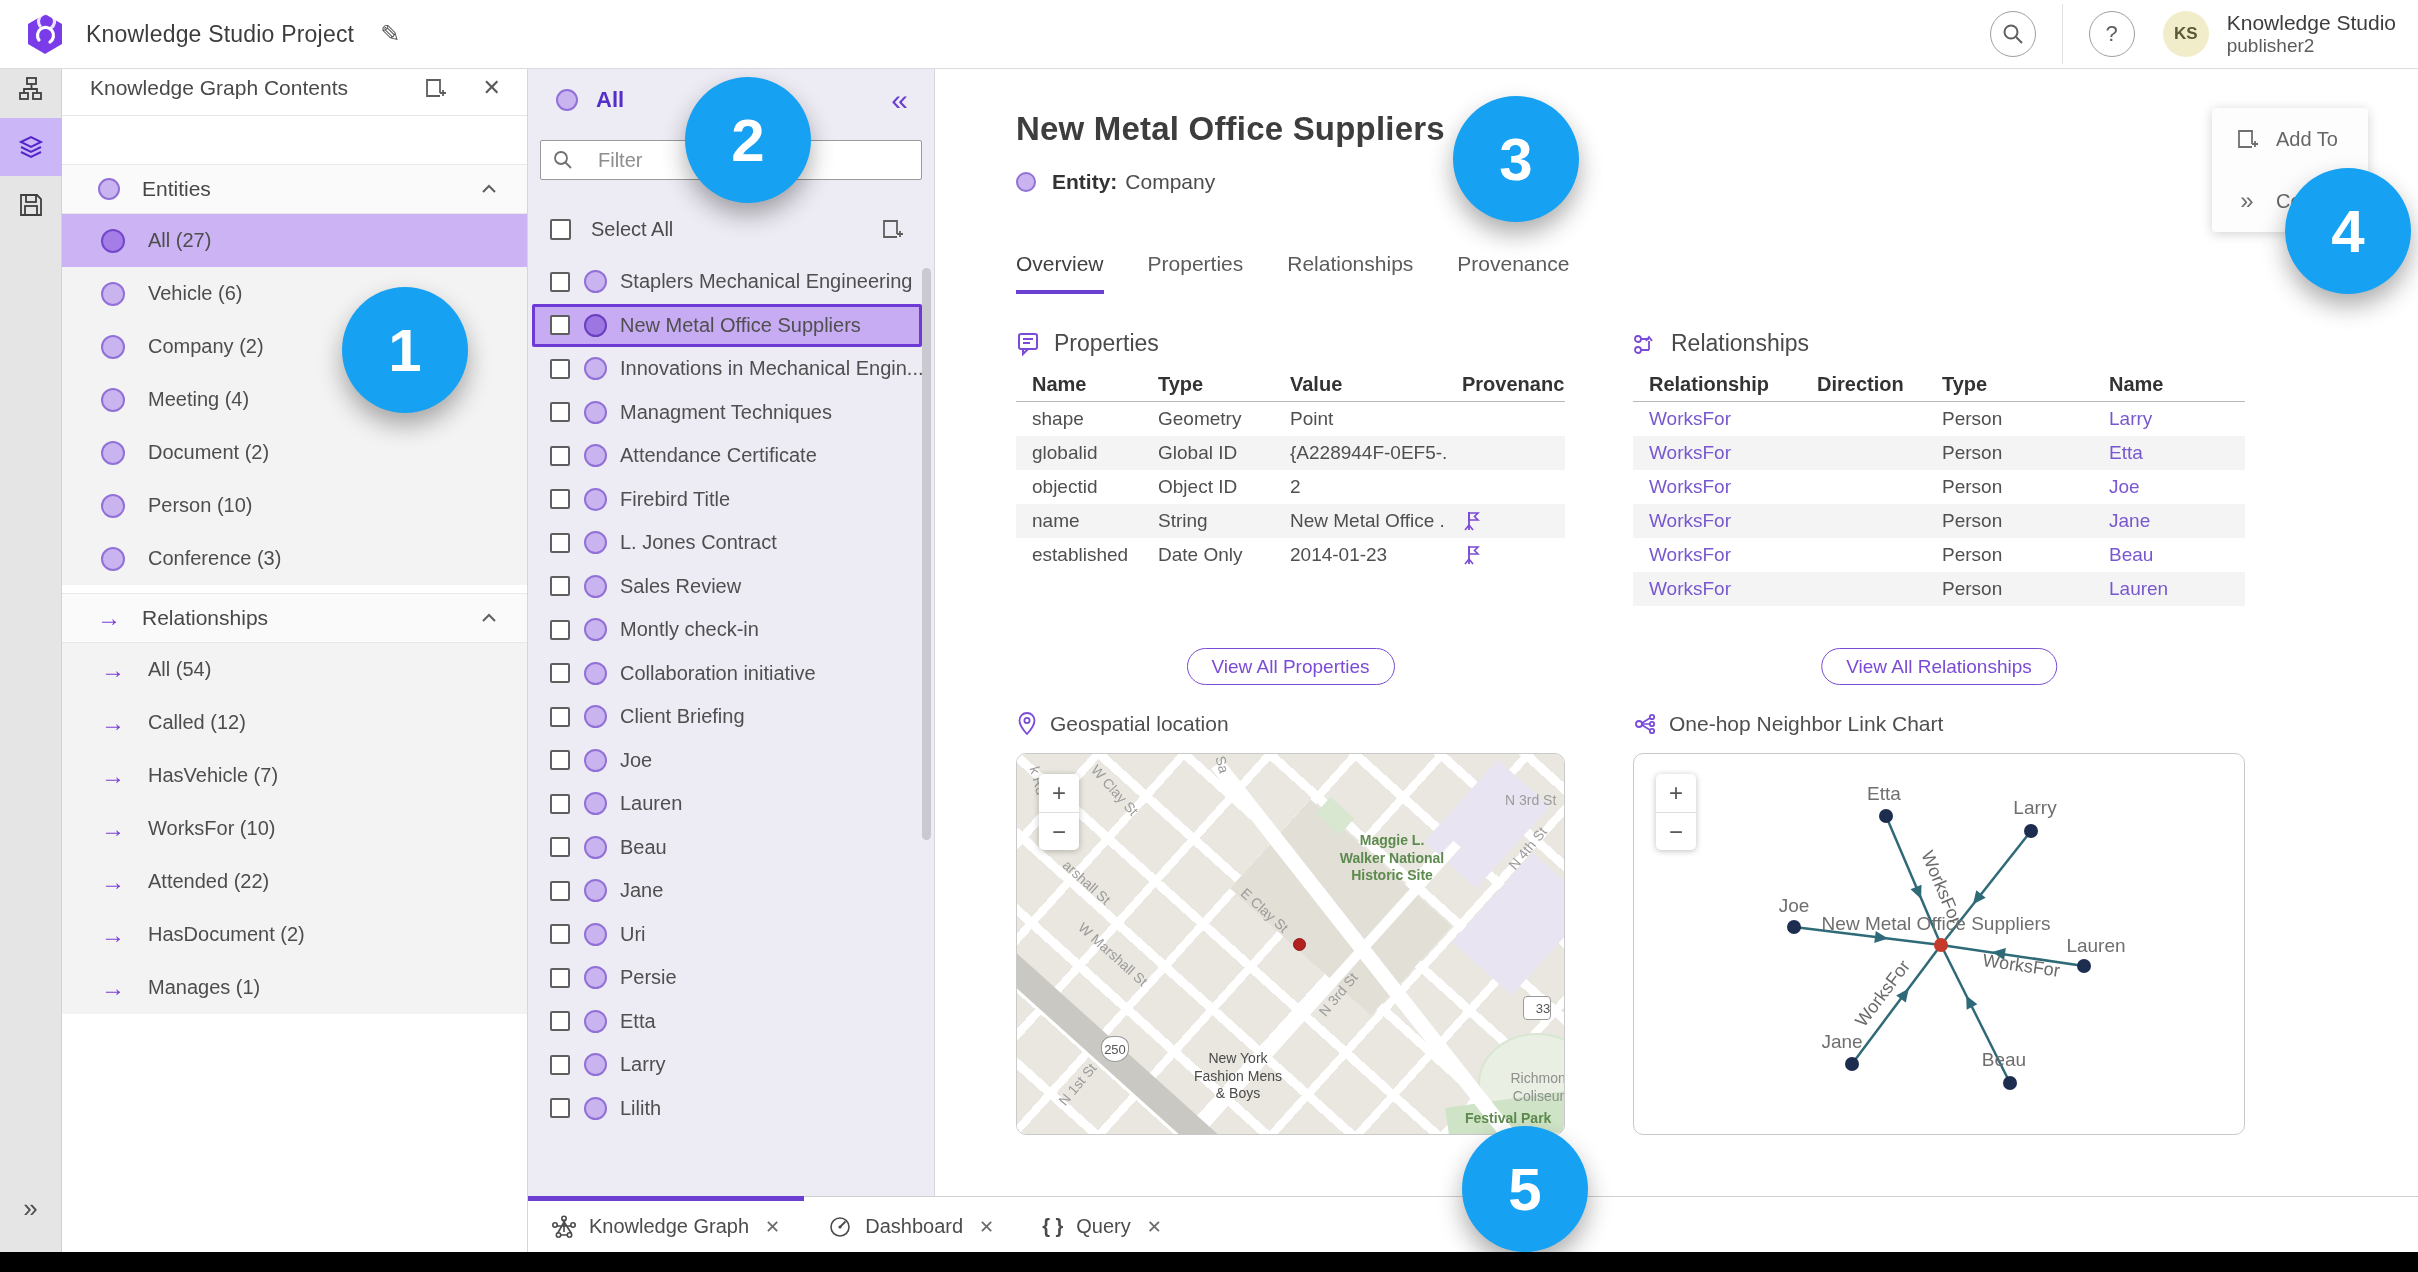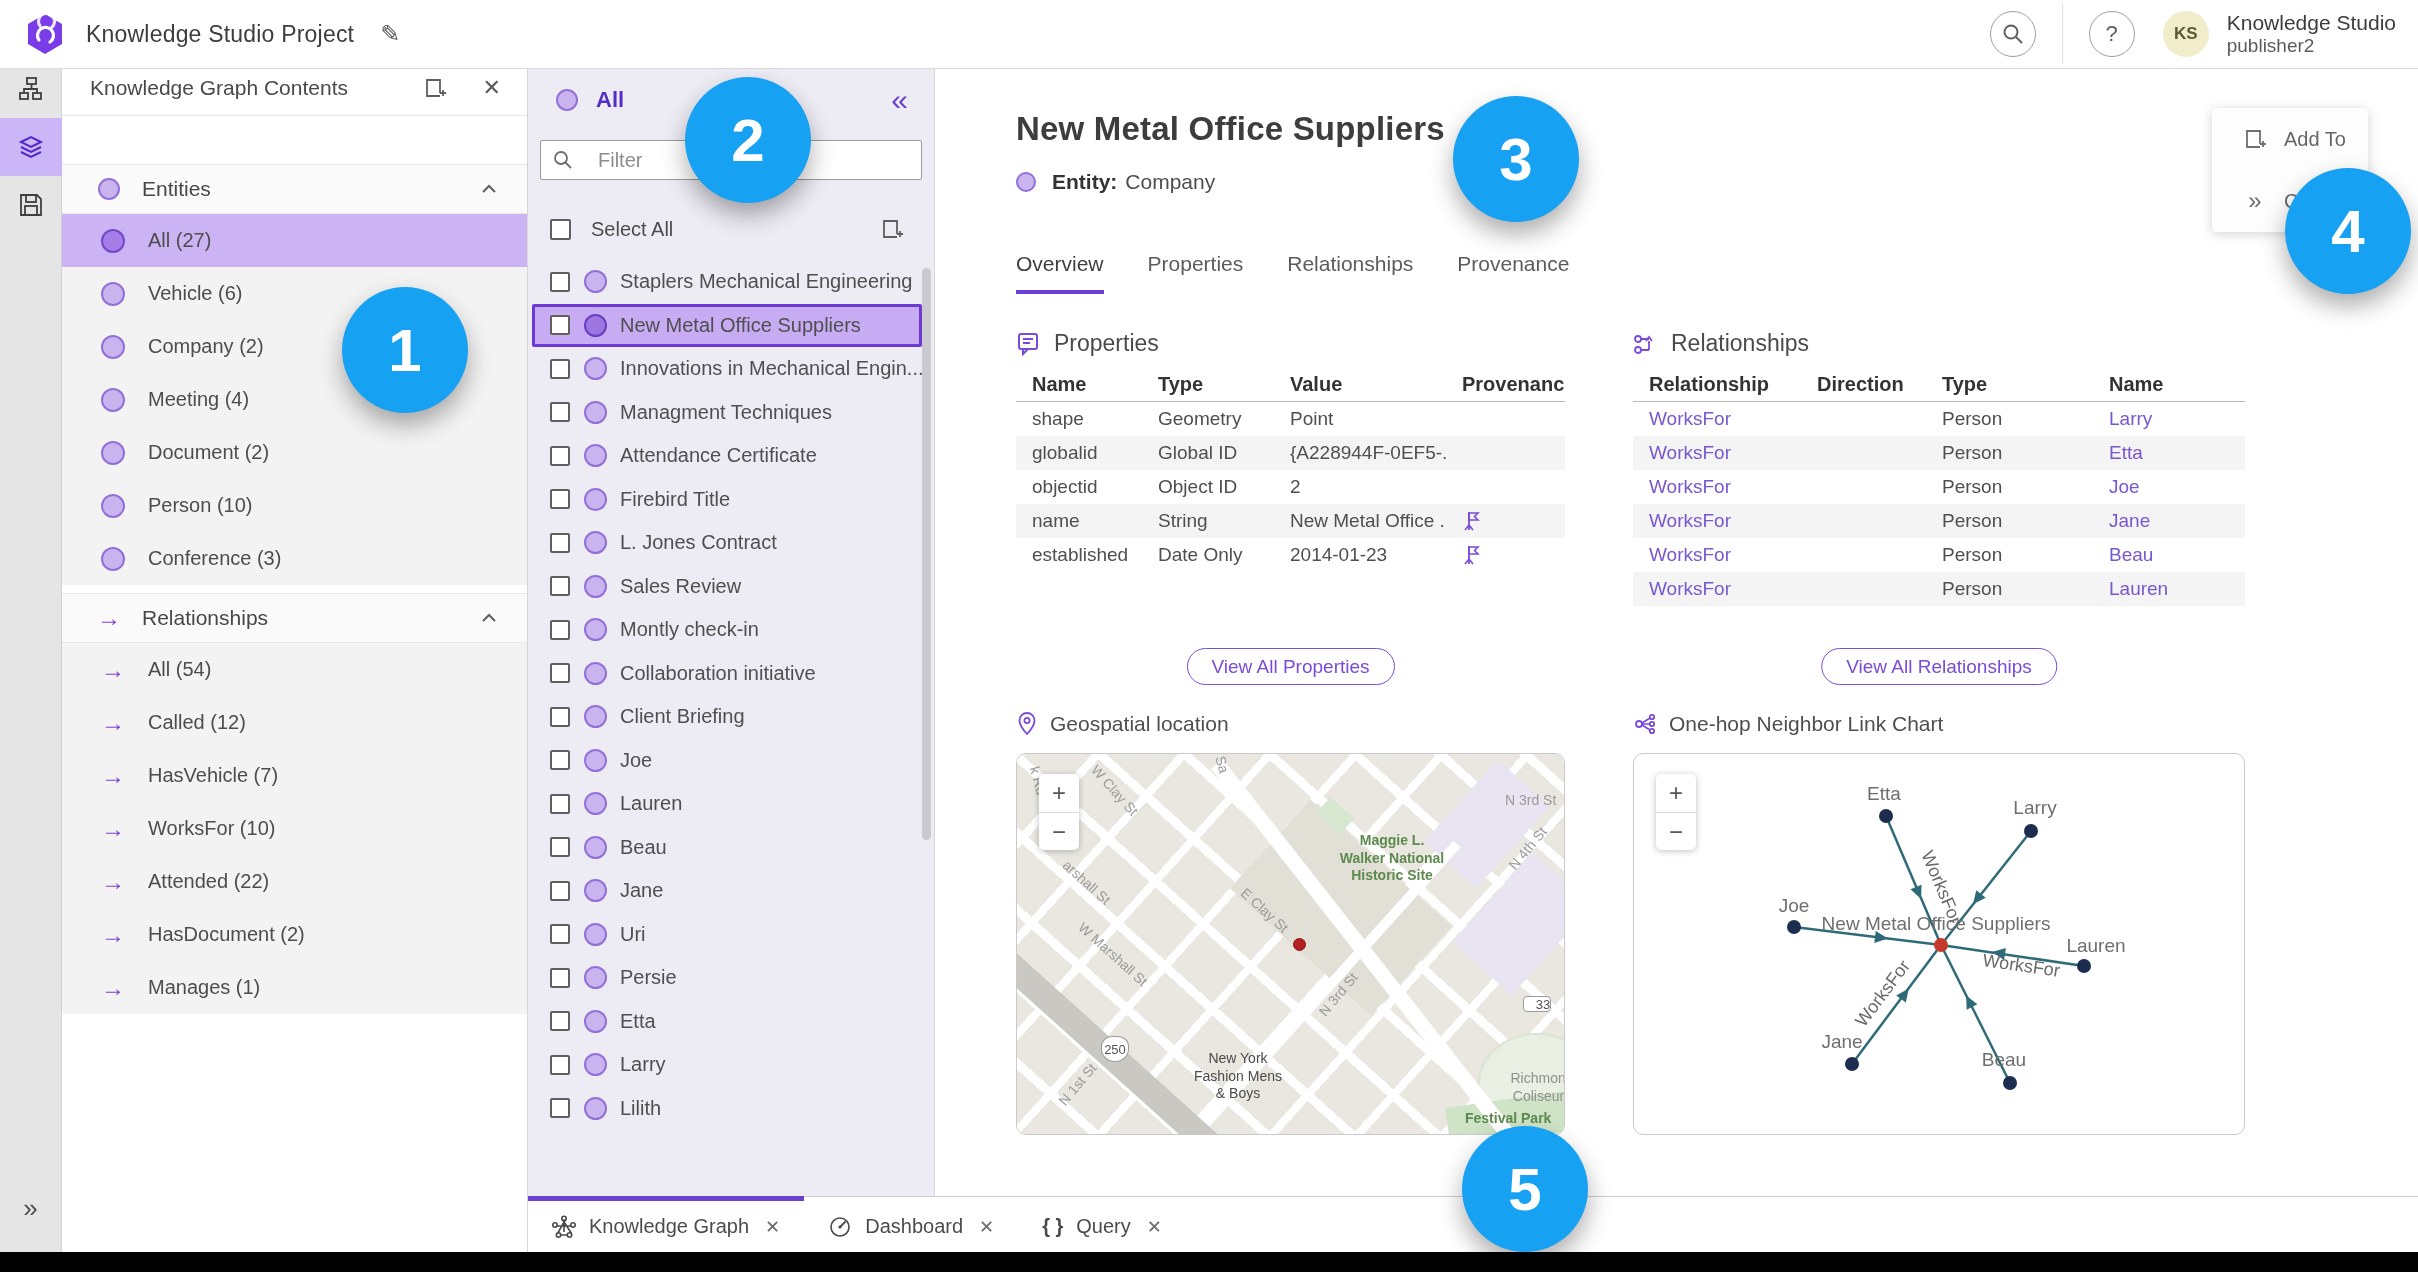--- a/index.html
+++ b/index.html
@@ -130,27 +130,27 @@
   .map-base { position:absolute; inset:0; background:
       repeating-linear-gradient(42deg, rgba(255,255,255,0) 0 48px, #ffffff 48px 57px),
       repeating-linear-gradient(132deg, rgba(255,255,255,0) 0 56px, #ffffff 56px 64px),
       #e9e7df; }
   .map-label { position:absolute; font-size:14px; color:#9b9b9b; white-space:pre-line; line-height:1.25; }
   .map-label.green { color:#5d8a4e; text-align:center; }
   .map-label.dark { color:#4a4a4a; text-align:center; }
   .map-label.gray { color:#8f8f8f; text-align:center; }
   .shield { position:absolute; background:#fff; border:1.5px solid #9a9a9a; color:#555; font-size:13px;
     display:flex; align-items:center; justify-content:center; }
-  .shield.sq { width:28px; height:16px; border-radius:4px;padding-left:12px; }
+  .shield.sq { width:28px; height:24px; border-radius:4px;padding-left:12px; }
   .shield.us { width:28px; height:26px; border-radius:40% 40% 50% 50%; }
   .red-dot { position:absolute; width:13px; height:13px; border-radius:50%; background:#b32020; border:1px solid #8e1717; }
 
   
   .float-menu { position:absolute; right:50px; top:48px; width:156px; height:124px; background:#fdfdfd;
-    border-radius:4px; box-shadow:0 2px 12px rgba(0,0,0,.18); z-index:20;padding-left:8px; }
+    border-radius:4px; box-shadow:0 2px 12px rgba(0,0,0,.18); z-index:20; }
   .float-row { height:62px; display:flex; align-items:center; cursor:pointer; }
   .float-row .fi { width:30px; margin-left:20px; display:flex; justify-content:center; color:#6f6f6f; }
   .float-row .ft { font-size:20px; color:#666; margin-left:14px; white-space:nowrap; overflow:hidden; }
   .float-row .chev2 { font-size:24px; color:#6f6f6f; line-height:1; }
 
   
   .tabbar { position:absolute; left:528px; top:1196px; width:1890px; height:56px; background:#fff;
     border-top:1px solid #cfcfcf; display:flex; z-index:25; }
   .btab { display:flex; align-items:center; padding:0 24px; border-top:5px solid transparent; margin-top:-1px;
     cursor:pointer; }

